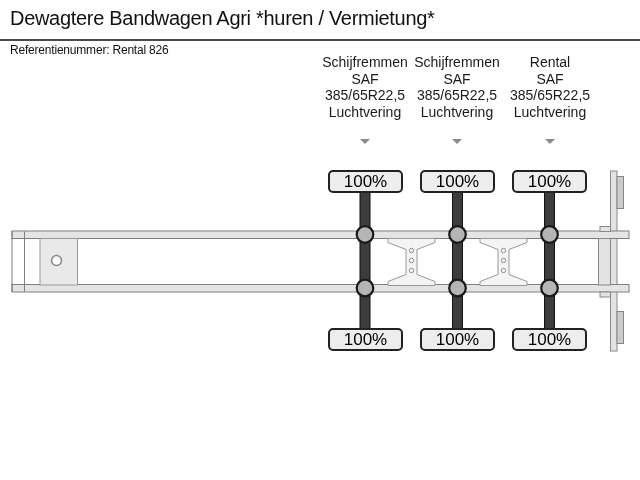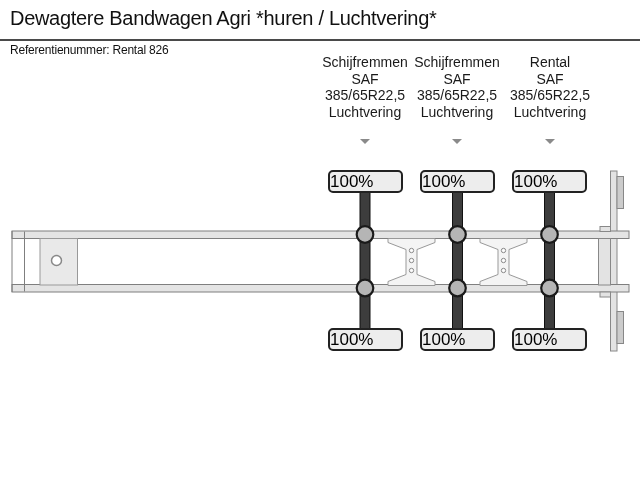--- a/index.html
+++ b/index.html
@@ -13,30 +13,30 @@
   .axle-header{position:absolute;top:54px;width:120px;text-align:center;
                font-size:14px;line-height:16.5px;color:#1a1a1a;cursor:default;}
   .axle-header span{display:block;white-space:nowrap;}
   .hdr1{left:305px;} .hdr2{left:397px;} .hdr3{left:490px;}
   .dd-arrow{position:absolute;top:139px;width:0;height:0;
             border-left:5px solid transparent;border-right:5px solid transparent;
             border-top:5px solid #8a8a8a;}
   .arr1{left:360px;} .arr2{left:452px;} .arr3{left:545px;}
   .tread-badge{position:absolute;width:75px;height:23px;box-sizing:border-box;
                background:#ededed;border:2px solid #222;border-radius:5px;
-               font-size:17px;line-height:19px;text-align:left;color:#000;}
+               font-size:17px;line-height:19px;text-align:center;color:#000;}
   .bt{top:170px;} .bb{top:328px;}
   .bx1{left:328px;} .bx2{left:420px;} .bx3{left:512px;}
 </style>
 </head>
 <body>
 
 <div class="page">
 
-  <div class="title">Dewagtere Bandwagen Agri *huren / Luchtvering*</div>
+  <div class="title">Dewagtere Bandwagen Agri *huren / Vermietung*</div>
   <div class="title-divider"></div>
   <div class="reference">Referentienummer: Rental 826</div>
 
   <svg class="diagram-svg" viewBox="0 0 640 480" xmlns="http://www.w3.org/2000/svg" shape-rendering="geometricPrecision">
 
     <g>
       <rect x="610.5" y="171" width="6.5" height="180" fill="#e3e3e3" stroke="#888" stroke-width="1"></rect>
       <rect x="617" y="176.5" width="6.5" height="32" fill="#cccccc" stroke="#888" stroke-width="1"></rect>
       <rect x="617" y="311.5" width="6.5" height="32" fill="#cccccc" stroke="#888" stroke-width="1"></rect>
     </g>

